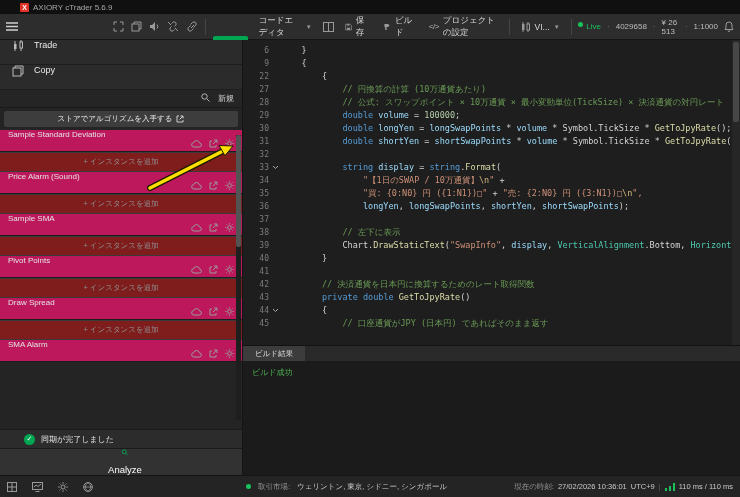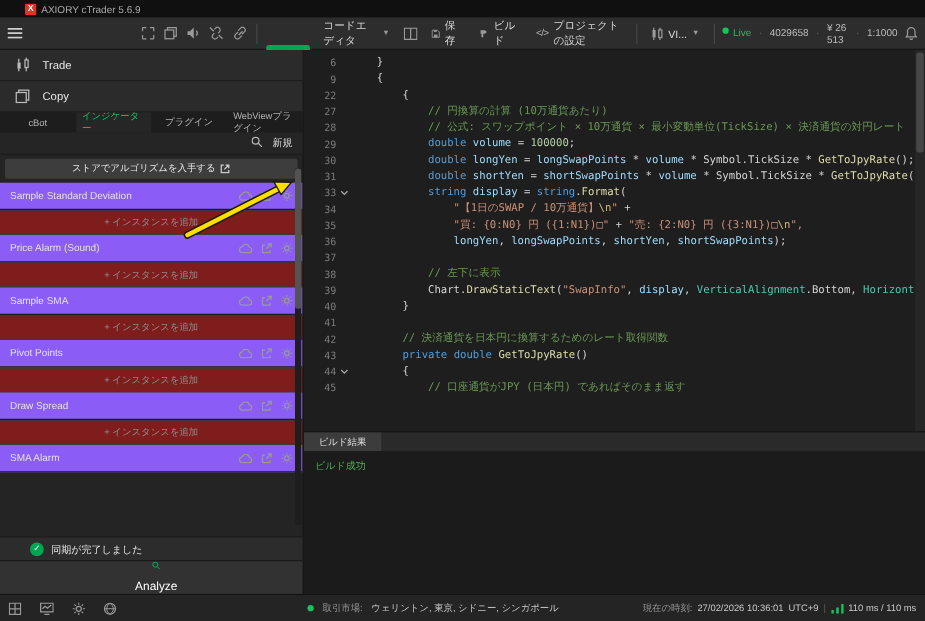--- a/index.html
+++ b/index.html
@@ -27,31 +27,31 @@
   .live-wrap { display:flex; align-items:flex-start; gap:3px; color:#19c35c; font-size:8px; }
   .live-dot { width:5px; height:5px; border-radius:50%; background:#19c35c; }
   .acct { color:#bdbdbd; font-size:8px; }
   .dotsep { color:#6f6f6f; font-size:8px; }
   .dotsep::before { content:"·"; }
   .code-glyph { font-size:8px; color:#b5b5b5; letter-spacing:-.5px; }
   
   .bodyrow { display:flex; height:435px; }
   
   .sidebar { width:243px; background:#242424; border-right:1px solid #141414; display:flex; flex-direction:column; position:relative; }
-  .nav-item { height:25px; background:#2b2b2b; border-bottom:1px solid #1d1d1d; display:flex; align-items:center; gap:10px; padding-left:12px; font-size:9px; color:#e8e8e8; }
+  .nav-item { height:25px; background:#2b2b2b; border-bottom:1px solid #1d1d1d; display:flex; gap:10px; padding-left:12px; font-size:9px; color:#e8e8e8; }
   .nav-item svg { display:block; }
   .nav-algo { background:#00a651; color:#fff; }
   .side-tabs { height:16px; background:#1d1d1d; display:flex; align-items:stretch; font-size:7.5px; color:#b3b3b3; }
   .side-tab { display:flex; align-items:center; justify-content:center; padding:0 5px; flex:1; }
   .side-tab.active { color:#14c05e; background:#262626; }
   .search-row { height:18px; background:#252525; border-bottom:1px solid #1b1b1b; display:flex; align-items:center; justify-content:flex-end; gap:8px; padding-right:8px; font-size:8px; color:#dcdcdc; }
   .store-wrap { padding:3px 4px; }
   .store-btn { height:16px; background:#3d3d3d; border-radius:2px; display:flex; align-items:center; justify-content:center; gap:4px; font-size:7.5px; color:#ececec; }
   .ind-list { flex:1; overflow:hidden; }
-  .ind-row { height:22px; background:#8b5cf6; border-bottom:1px solid #1c1c1c; display:flex; align-items:center; padding:0 8px; font-size:8px; color:#e3e3e3; }
+  .ind-row { height:22px; background:#be185d; border-bottom:1px solid #1c1c1c; display:flex; padding:0 8px; font-size:8px; color:#e3e3e3;flex-direction:column; }
   .ind-icons { margin-left:auto; display:flex; align-items:center; gap:7px; }
   .add-row { height:20px; background:#7f1d1d; border:1px solid #3a3a3a; border-left:none; border-right:none; display:flex; align-items:center; justify-content:center; font-size:7.5px; color:#8f8f8f; }
   .sync-row { height:19px; background:#2c2c2c; border-top:1px solid #1b1b1b; display:flex; align-items:center; gap:6px; padding-left:24px; font-size:8px; color:#e5e5e5; }
   .check-circle { width:11px; height:11px; border-radius:50%; background:#00a651; color:#fff; font-size:7px; display:flex; align-items:center; justify-content:center; }
   .analyze-row { height:27px; background:#323232; border-top:1px solid #1b1b1b; display:flex; align-items:center; gap:8px; padding-left:8px; font-size:9.5px; color:#fff;flex-direction:column; }
   .side-scroll { position:absolute; right:1px; top:95px; width:5px; height:285px; background:#1e1e1e; }
   .side-thumb { width:5px; height:112px; background:#535353; border-radius:2px; }
   
   .main { flex:1; min-width:0; display:flex; flex-direction:column; }
   .editor { height:305px; position:relative; background:#1e1e1e; overflow:hidden; padding-top:4px;
@@ -195,26 +195,20 @@
           </svg>
         <span>Trade</span>
       </div>
       <div class="nav-item">
         <svg width="12" height="12" viewBox="0 0 12 12">
             <rect x="1" y="3" width="8" height="8" fill="none" stroke="#bbb"></rect>
             <path d="M3 3V1h8v8H9" fill="none" stroke="#bbb"></path>
           </svg>
         <span>Copy</span>
       </div>
-      <div class="side-tabs">
-        <span class="side-tab">cBot</span>
-        <span class="side-tab active">インジケーター</span>
-        <span class="side-tab">プラグイン</span>
-        <span class="side-tab">WebViewプラグイン</span>
-      </div>
       <div class="search-row">
         <span>
           <svg width="9" height="9" viewBox="0 0 9 9">
               <circle cx="3.5" cy="3.5" r="2.7" fill="none" stroke="#b5b5b5"></circle>
               <path d="M5.6 5.6L8.5 8.5" stroke="#b5b5b5"></path>
             </svg>
         </span>
         <span>新規</span>
       </div>
       <div class="store-wrap">
@@ -349,20 +343,21 @@
       <div class="editor">
         <div id="code-lines">
             <div class="code-line"><span class="ln">6</span><span class="fold"></span><span class="cl"><span class="tk-p">    }</span></span></div>
             <div class="code-line"><span class="ln">9</span><span class="fold"></span><span class="cl"><span class="tk-p">    {</span></span></div>
             <div class="code-line"><span class="ln">22</span><span class="fold"></span><span class="cl"><span class="tk-p">        {</span></span></div>
             <div class="code-line"><span class="ln">27</span><span class="fold"></span><span class="cl"><span class="tk-c">            // 円換算の計算 (10万通貨あたり)</span></span></div>
             <div class="code-line"><span class="ln">28</span><span class="fold"></span><span class="cl"><span class="tk-c">            // 公式: スワップポイント × 10万通貨 × 最小変動単位(TickSize) × 決済通貨の対円レート</span></span></div>
             <div class="code-line"><span class="ln">29</span><span class="fold"></span><span class="cl"><span class="tk-p">            </span><span class="tk-k">double</span><span class="tk-p"> </span><span class="tk-v">volume</span><span class="tk-p"> = </span><span class="tk-n">100000</span><span class="tk-p">;</span></span></div>
             <div class="code-line"><span class="ln">30</span><span class="fold"></span><span class="cl"><span class="tk-p">            </span><span class="tk-k">double</span><span class="tk-p"> </span><span class="tk-v">longYen</span><span class="tk-p"> = </span><span class="tk-v">longSwapPoints</span><span class="tk-p"> * </span><span class="tk-v">volume</span><span class="tk-p"> * Symbol.TickSize * </span><span class="tk-m">GetToJpyRate</span><span class="tk-p">();</span></span></div>
             <div class="code-line"><span class="ln">31</span><span class="fold"></span><span class="cl"><span class="tk-p">            </span><span class="tk-k">double</span><span class="tk-p"> </span><span class="tk-v">shortYen</span><span class="tk-p"> = </span><span class="tk-v">shortSwapPoints</span><span class="tk-p"> * </span><span class="tk-v">volume</span><span class="tk-p"> * Symbol.TickSize * </span><span class="tk-m">GetToJpyRate</span><span class="tk-p">();</span></span></div>
+            <div class="code-line"><span class="ln">32</span><span class="fold"></span><span class="cl"></span></div>
             <div class="code-line"><span class="ln">33</span><span class="fold"><svg width="7" height="5" viewBox="0 0 7 5">
                   <path d="M1 1l2.5 2.5L6 1" stroke="#aaa" fill="none"></path>
                 </svg></span><span class="cl"><span class="tk-p">            </span><span class="tk-k">string</span><span class="tk-p"> </span><span class="tk-v">display</span><span class="tk-p"> = </span><span class="tk-k">string</span><span class="tk-p">.</span><span class="tk-m">Format</span><span class="tk-p">(</span></span></div>
             <div class="code-line"><span class="ln">34</span><span class="fold"></span><span class="cl"><span class="tk-p">                </span><span class="tk-s">"【1日のSWAP / 10万通貨】</span><span class="tk-e">\n</span><span class="tk-s">"</span><span class="tk-p"> +</span></span></div>
             <div class="code-line"><span class="ln">35</span><span class="fold"></span><span class="cl"><span class="tk-p">                </span><span class="tk-s">"買: {0:N0} 円 ({1:N1})□"</span><span class="tk-p"> + </span><span class="tk-s">"売: {2:N0} 円 ({3:N1})□</span><span class="tk-e">\n</span><span class="tk-s">",</span></span></div>
             <div class="code-line"><span class="ln">36</span><span class="fold"></span><span class="cl"><span class="tk-p">                </span><span class="tk-v">longYen</span><span class="tk-p">, </span><span class="tk-v">longSwapPoints</span><span class="tk-p">, </span><span class="tk-v">shortYen</span><span class="tk-p">, </span><span class="tk-v">shortSwapPoints</span><span class="tk-p">);</span></span></div>
             <div class="code-line"><span class="ln">37</span><span class="fold"></span><span class="cl"></span></div>
             <div class="code-line"><span class="ln">38</span><span class="fold"></span><span class="cl"><span class="tk-c">            // 左下に表示</span></span></div>
             <div class="code-line"><span class="ln">39</span><span class="fold"></span><span class="cl"><span class="tk-p">            Chart.</span><span class="tk-m">DrawStaticText</span><span class="tk-p">(</span><span class="tk-s">"SwapInfo"</span><span class="tk-p">, </span><span class="tk-v">display</span><span class="tk-p">, </span><span class="tk-t">VerticalAlignment</span><span class="tk-p">.Bottom, </span><span class="tk-t">HorizontalAlig</span></span></div>
             <div class="code-line"><span class="ln">40</span><span class="fold"></span><span class="cl"><span class="tk-p">        }</span></span></div>

